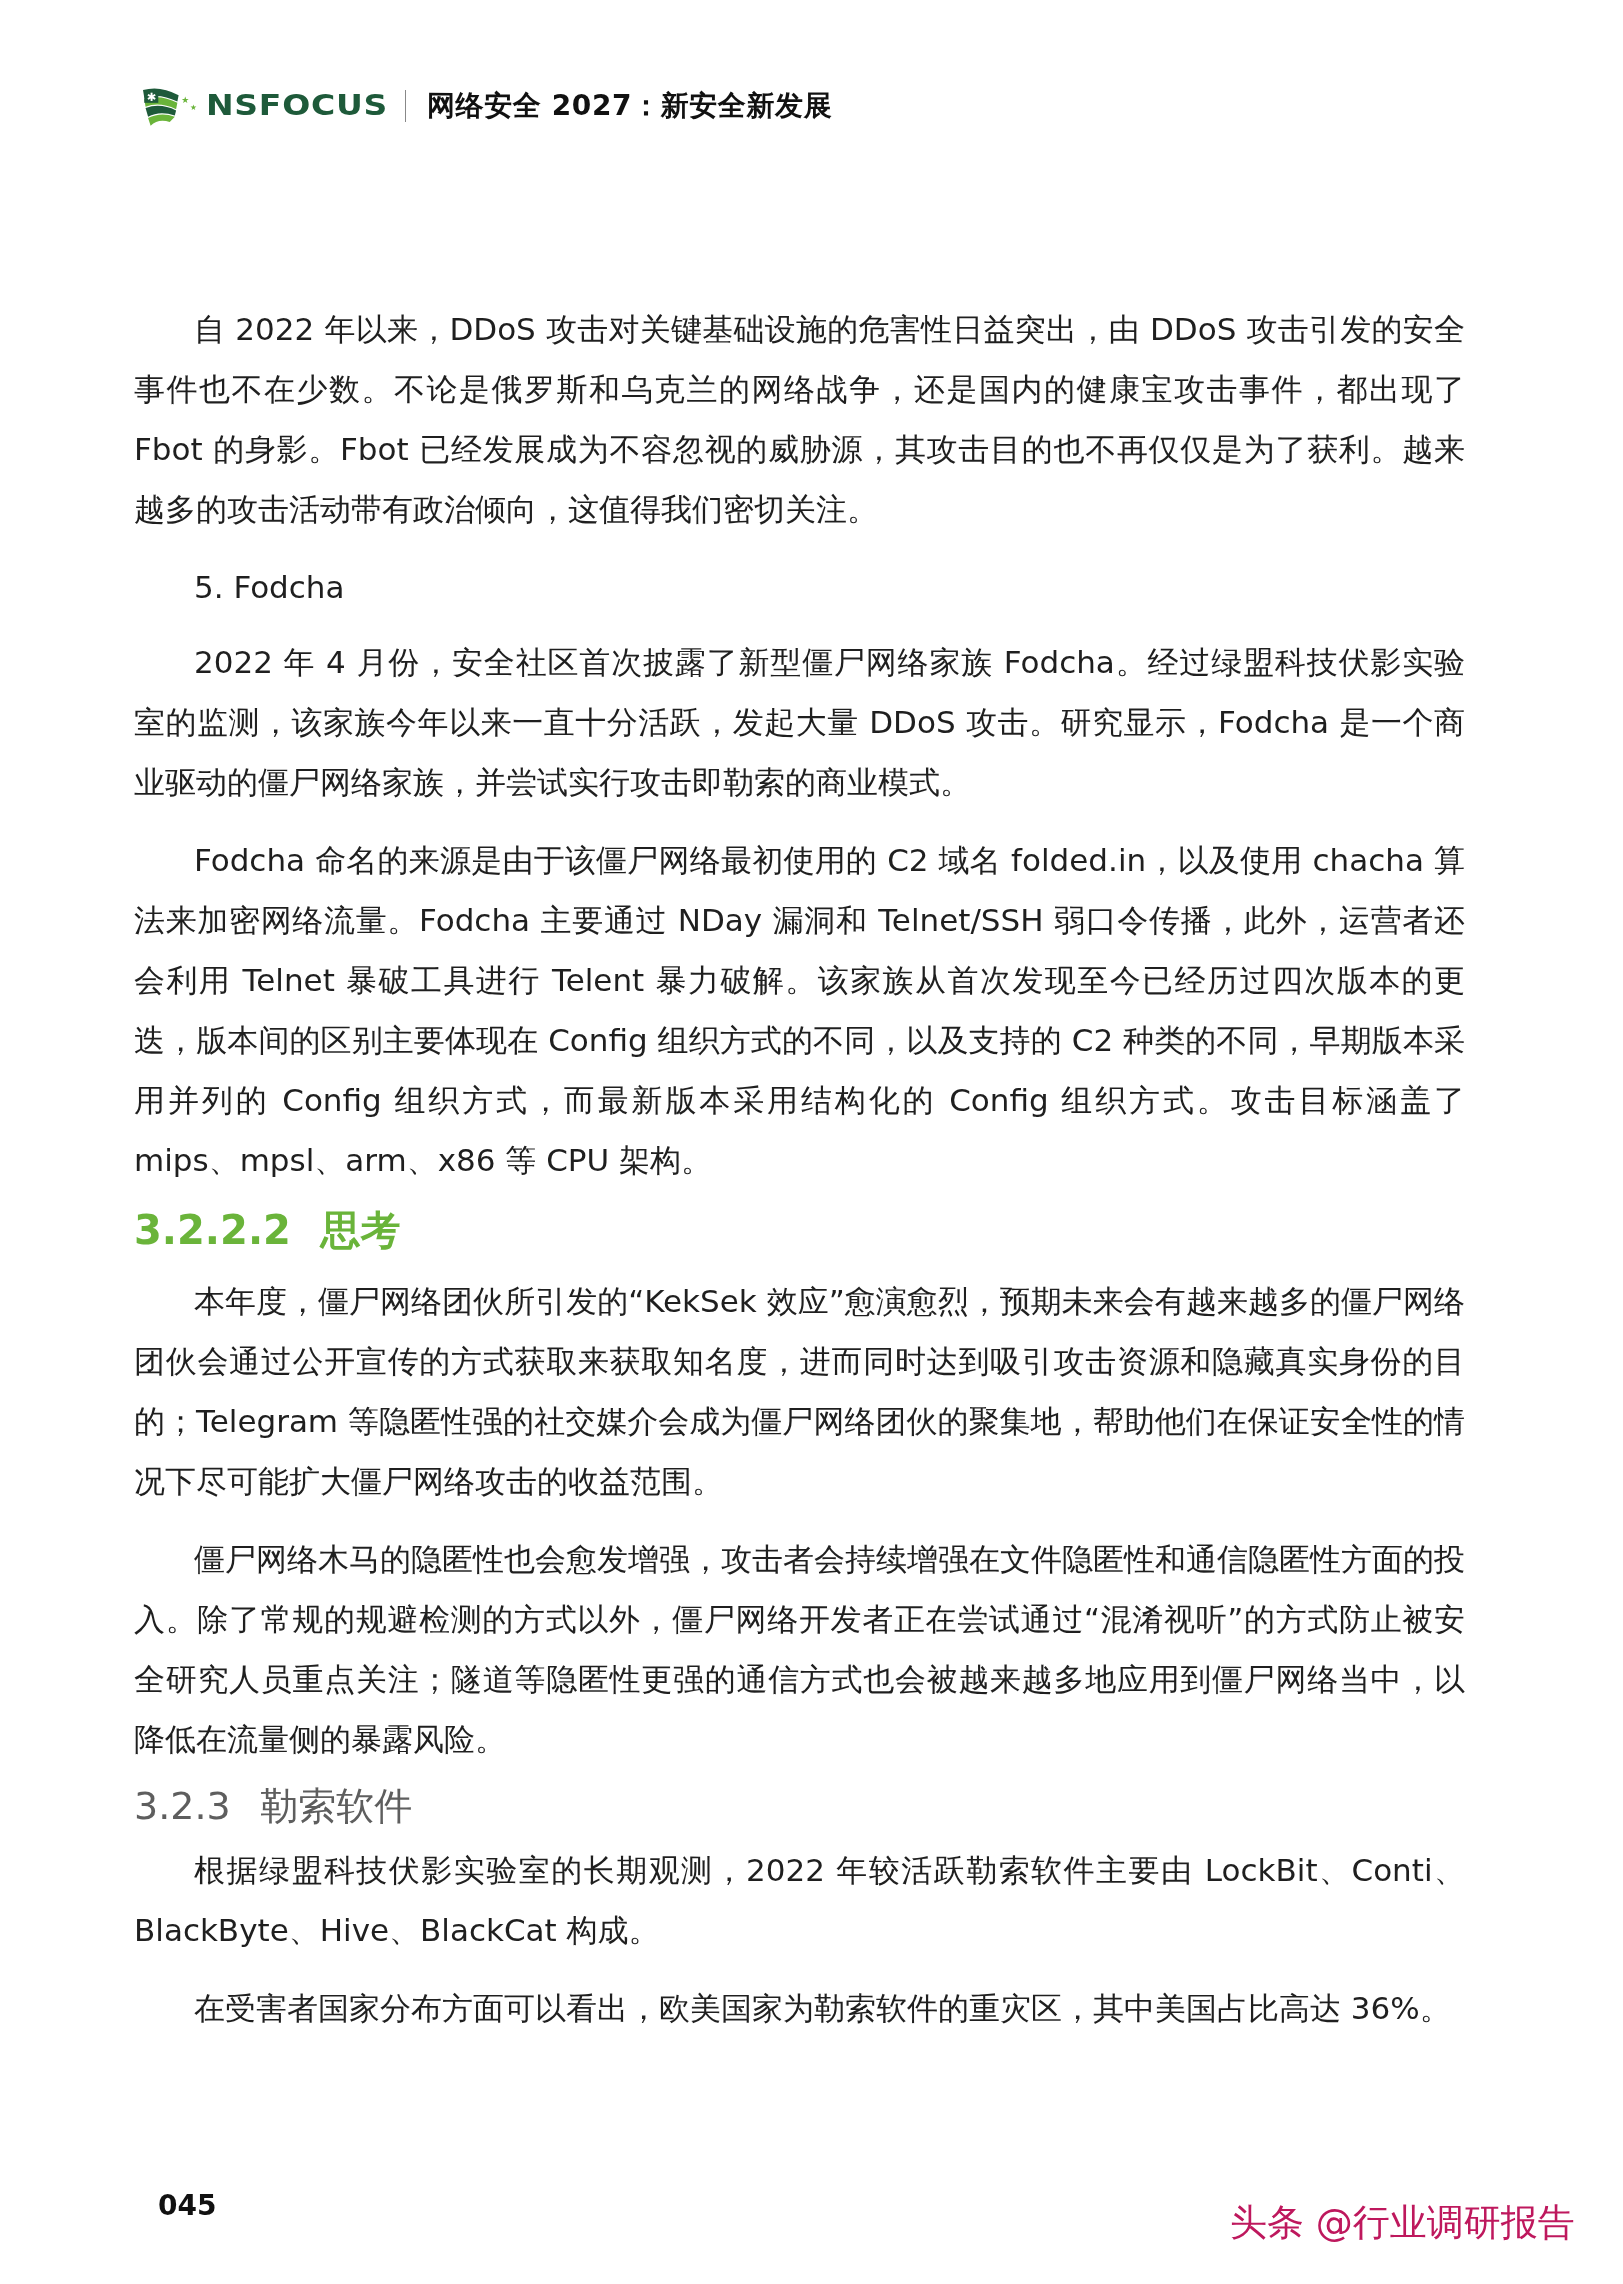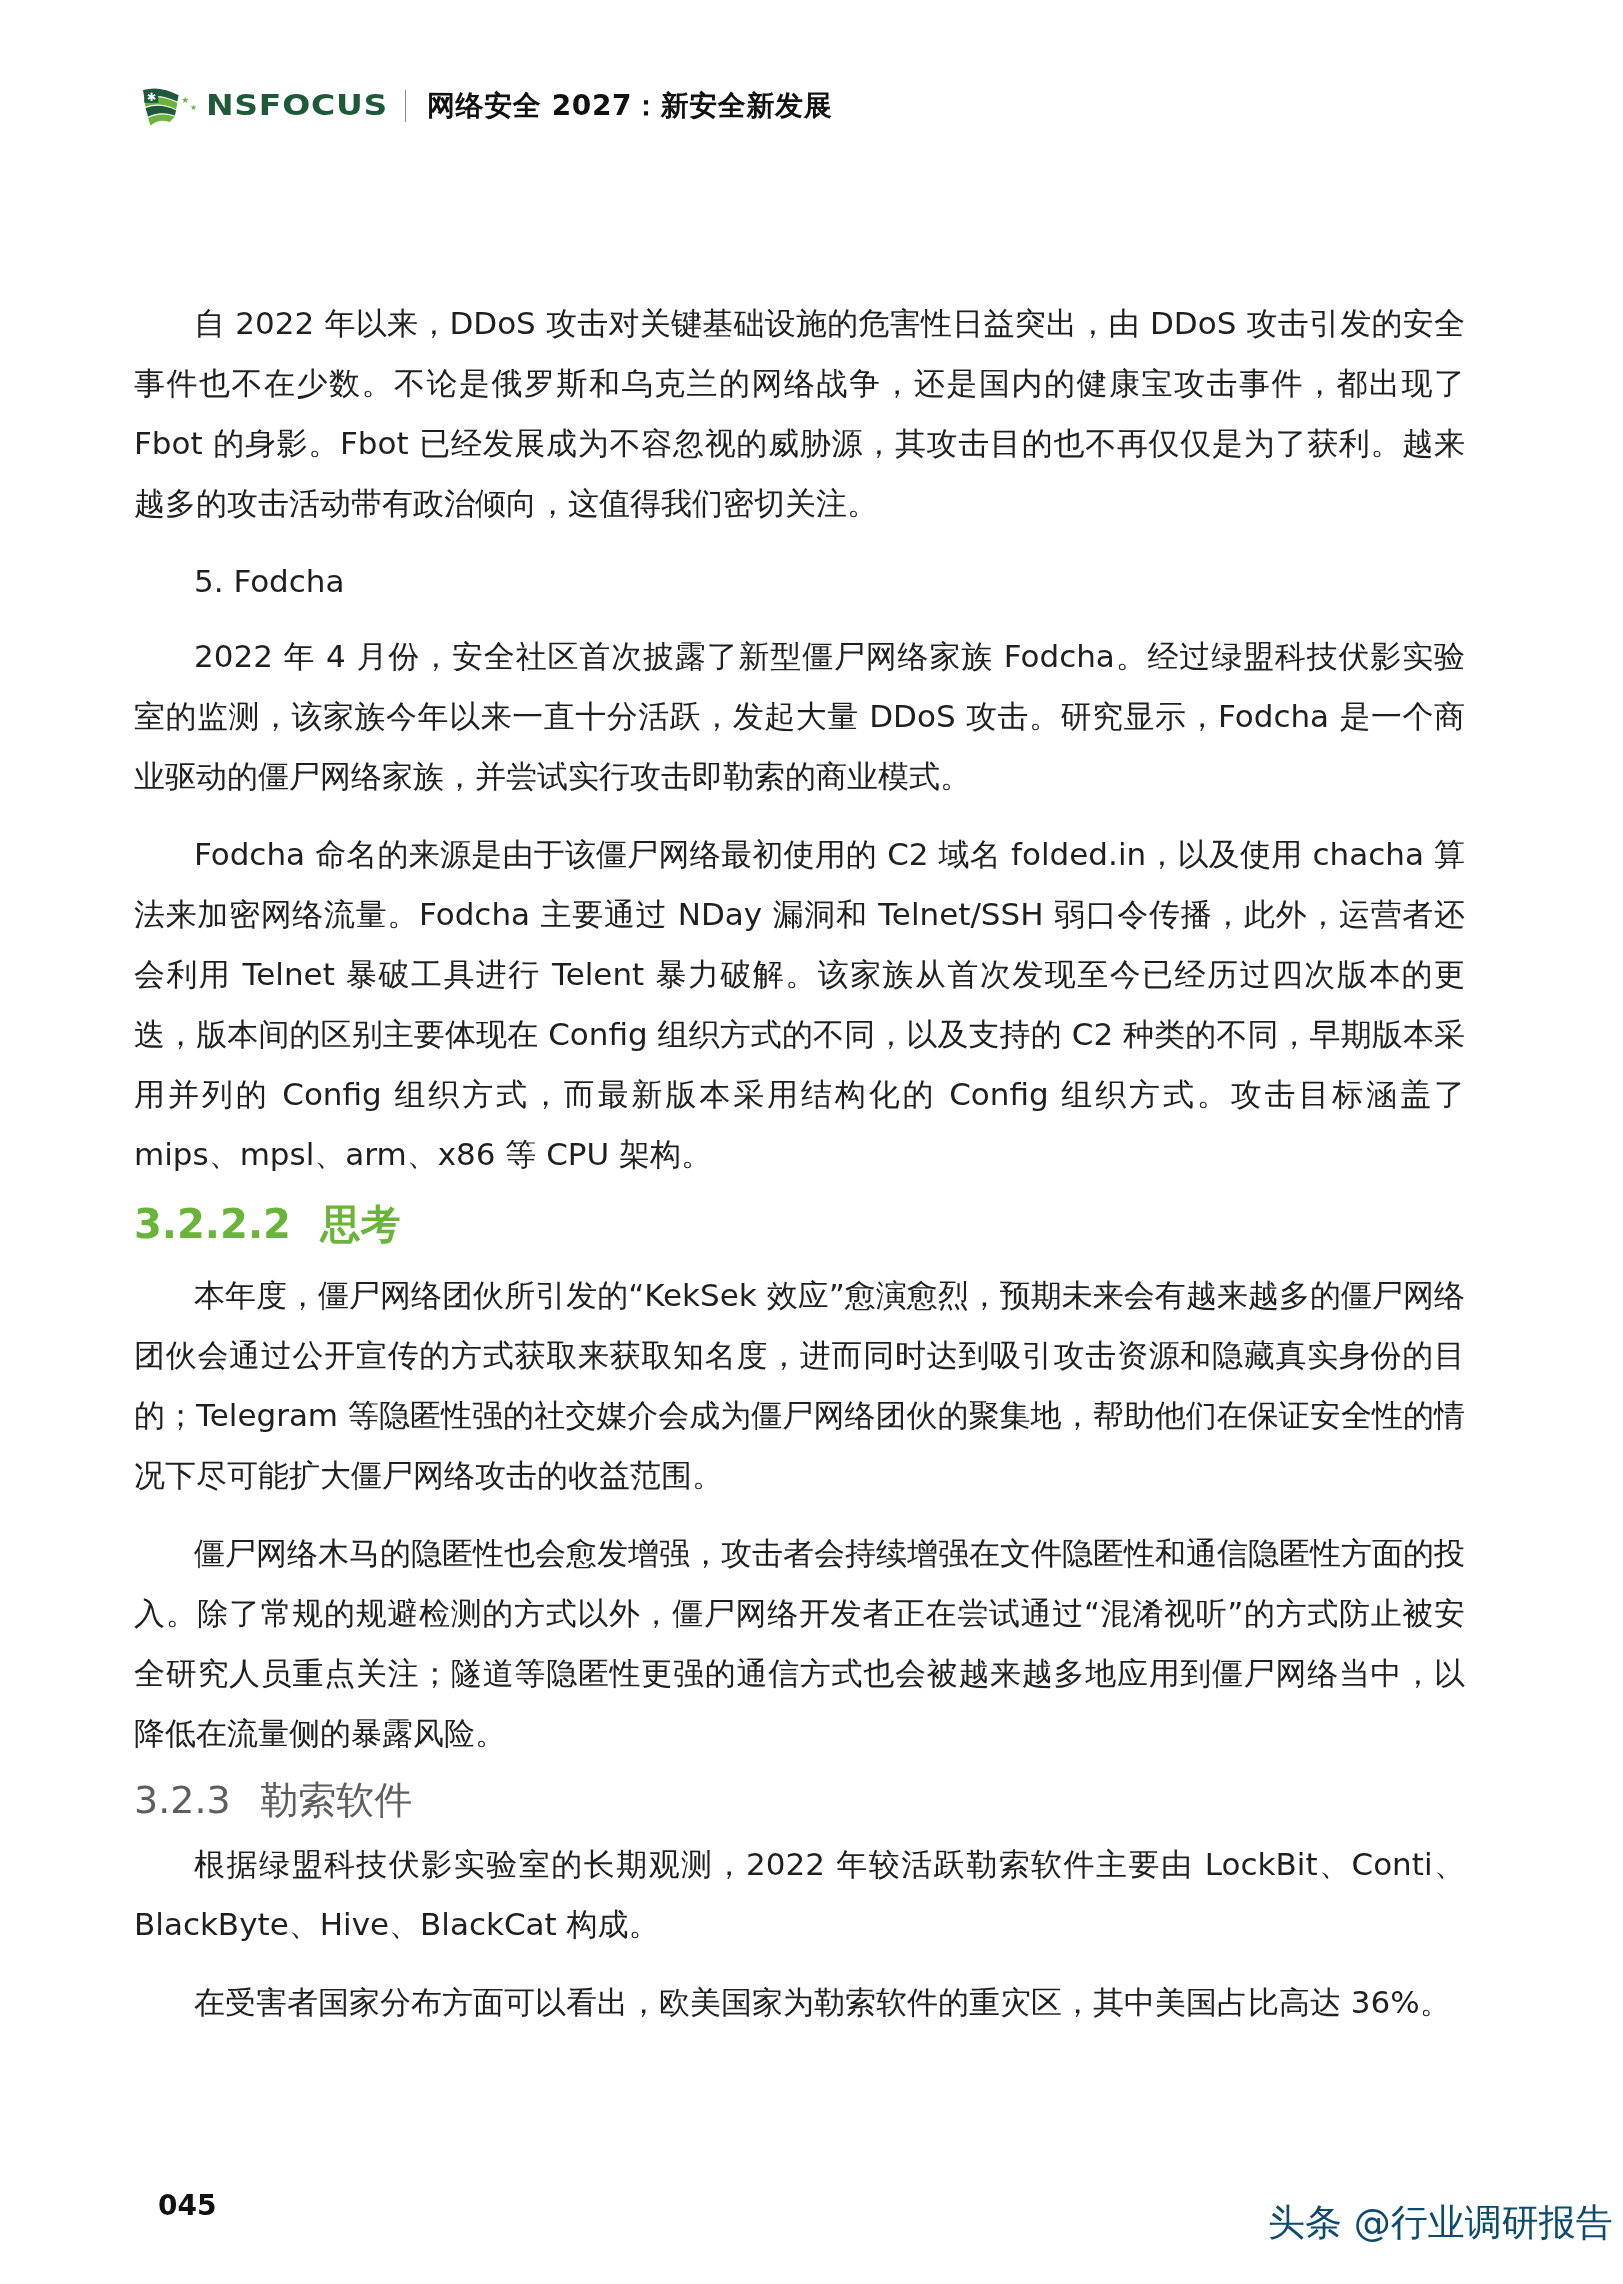--- a/index.html
+++ b/index.html
@@ -48,21 +48,21 @@
     }
     .header-title {
       font-weight: bold;
       font-size: 28px;
       color: #111111;
       letter-spacing: 0.6px;
     }
     .content {
       position: absolute;
       left: 134px;
-      top: 293px;
+      top: 299px;
       width: 1331px;
     }
     .para {
       font-size: 31px;
       line-height: 60px;
       margin: 0 0 18px 0;
       text-indent: 60px;
       text-align: justify;
       color: #1f1f1f;
     }
@@ -91,24 +91,24 @@
     .page-number {
       position: absolute;
       left: 158px;
       top: 2189px;
       font-size: 28px;
       font-weight: bold;
       color: #111111;
     }
     .watermark {
       position: absolute;
-      left: 1268px;
+      left: 1230px;
       top: 2198px;
       font-size: 37px;
-      color: #0c4a6e;
+      color: #be185d;
       text-shadow: 0 0 1.9px #ffffff, 0 0 1.9px #ffffff;
     }
   </style>
 </head>
 <body>
 
 <div class="header">
   <div class="logo">
     <svg width="62" height="42" viewBox="0 0 96 66">
       <path d="M4 8 Q30 0 60 16 L58 26 Q30 12 6 20 Z" fill="#1e5a3a"></path>

